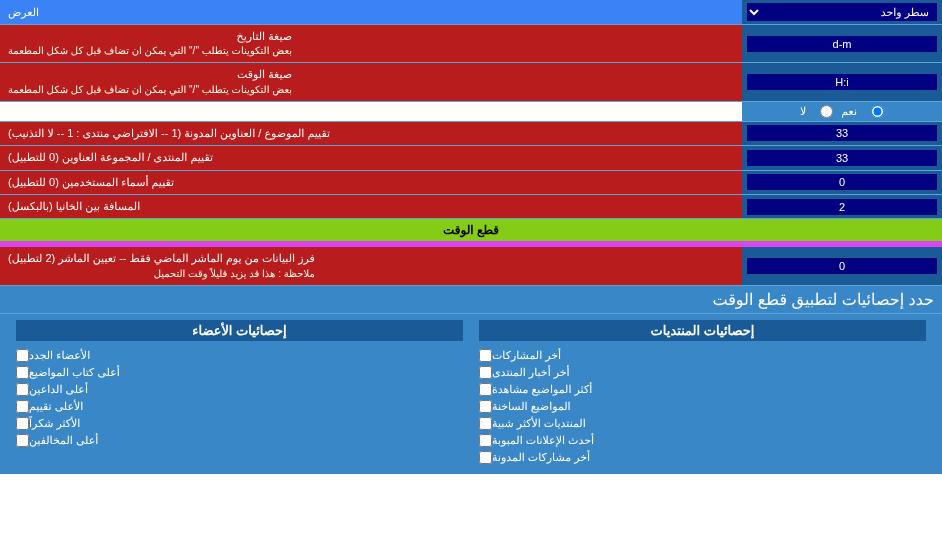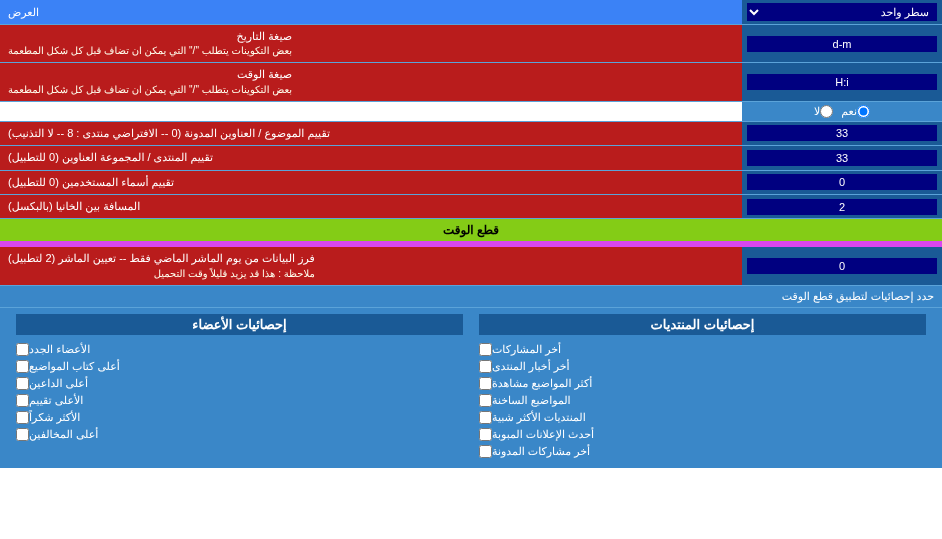--- a/index.html
+++ b/index.html
@@ -62,21 +62,21 @@
       align-items: center;
       justify-content: center;
       gap: 8px;
       width: 200px;
     }
     .radio-cell label {
       color: #fff;
       font-size: 11px;
       display: flex;
       align-items: center;
-      gap: 0;
+      gap: 14px;
     }
     .checkboxes-section {
       background: #3a87c8;
       padding: 6px 8px;
       width: 100%;
     }
     .checkboxes-header {
       background: #1a5a96;
       color: #fff;
       text-align: center;
@@ -103,21 +103,21 @@
       justify-content: flex-end;
     }
     .checkbox-item input[type="checkbox"] {
       margin: 0;
     }
     .limit-row {
       background: #3a87c8;
       color: #fff;
       padding: 4px 8px;
       text-align: right;
-      font-size: 11px;
+      font-size: 16px;
       width: 100%;
       border-bottom: 1px solid #5ba3d9;
     }
     .top-bar {
       background: #3a87c8;
       display: flex;
       width: 100%;
       border-bottom: 1px solid #5ba3d9;
     }
     .top-bar-label {
@@ -202,21 +202,21 @@
       <span>لا</span>
     </label>
   </div>
 </div>
 
 <div class="row">
   <div class="input-cell">
     <input type="text" value="33" style="">
   </div>
   <div class="label-cell">
-    <span>تقييم الموضوع / العناوين المدونة (0 -- الافتراضي منتدى : 8 -- لا التذنيب)</span>
+    <span>تقييم الموضوع / العناوين المدونة (1 -- الافتراضي منتدى : 1 -- لا التذنيب)</span>
   </div>
 </div>
 
 <div class="row">
   <div class="input-cell">
     <input type="text" value="33" style="">
   </div>
   <div class="label-cell">
     <span>تقييم المنتدى / المجموعة العناوين (0 للتطبيل)</span>
   </div>

